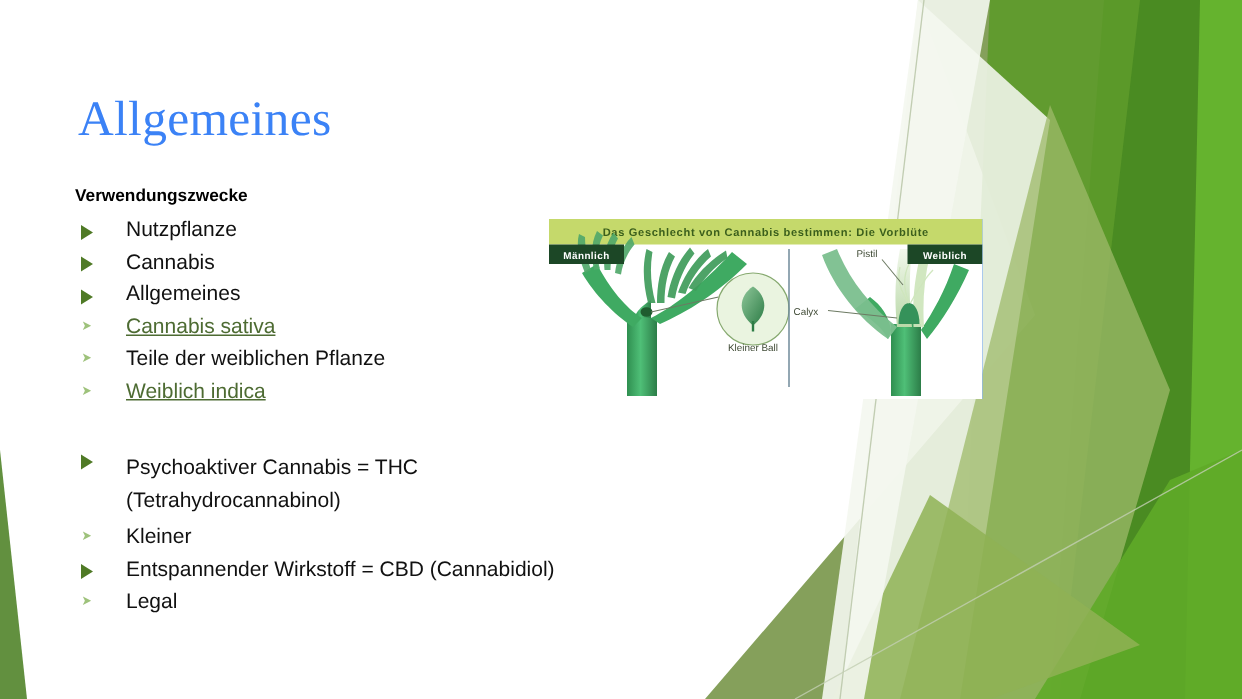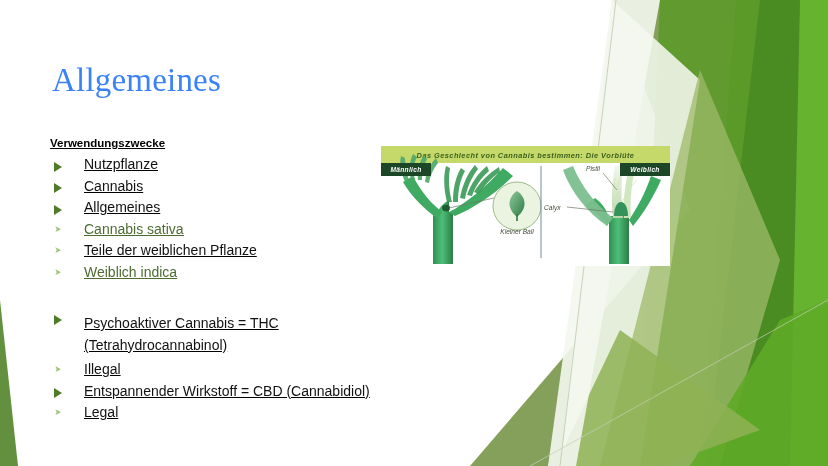--- a/index.html
+++ b/index.html
@@ -38,23 +38,22 @@
     line-height: 40px;
     color: #3b82f6;
     letter-spacing: 0.2px;
     white-space: nowrap;
   }
 
   
   #body-block {
     position: absolute;
     left: 50px;
-    top: 136px;
+    top: 124px;
     width: 330px;
-    text-decoration: underline;
   }
   .section-heading {
     font-size: 11.5px;
     font-weight: bold;
     color: #000000;
     line-height: 14px;
     margin: 0 0 3px 0;
   }
   ul.bullets {
     list-style: none;
@@ -106,26 +105,25 @@
     padding-top: 2px;
     padding-bottom: 3px;
   }
   li.two-line::before {
     top: 4px;
   }
 
   
   #picture {
     position: absolute;
-    left: 381px;
+    left: 366px;
     top: 146px;
     width: 289px;
     height: 120px;
     background: #3b82f6;
-    font-style: italic;
   }
   #picture svg {
     display: block;
   }
   .pic-banner-text {
     font-size: 7.4px;
     font-weight: bold;
     fill: #3b5f1c;
     letter-spacing: 0.45px;
     font-family: "Liberation Sans", sans-serif;
@@ -204,21 +202,21 @@
     </ul>
 
     <div class="spacer-gap"></div>
 
     <ul class="bullets">
       <li class="lvl1 two-line">
         <span>Psychoaktiver Cannabis = THC</span><br>
         <span>(Tetrahydrocannabinol)</span>
       </li>
       <li class="lvl2">
-        <span>Illegal</span>
+        <span>Kleiner</span>
       </li>
       <li class="lvl1">
         <span>Entspannender Wirkstoff = CBD (Cannabidiol)</span>
       </li>
       <li class="lvl2">
         <span>Legal</span>
       </li>
     </ul>
 
   </div>

